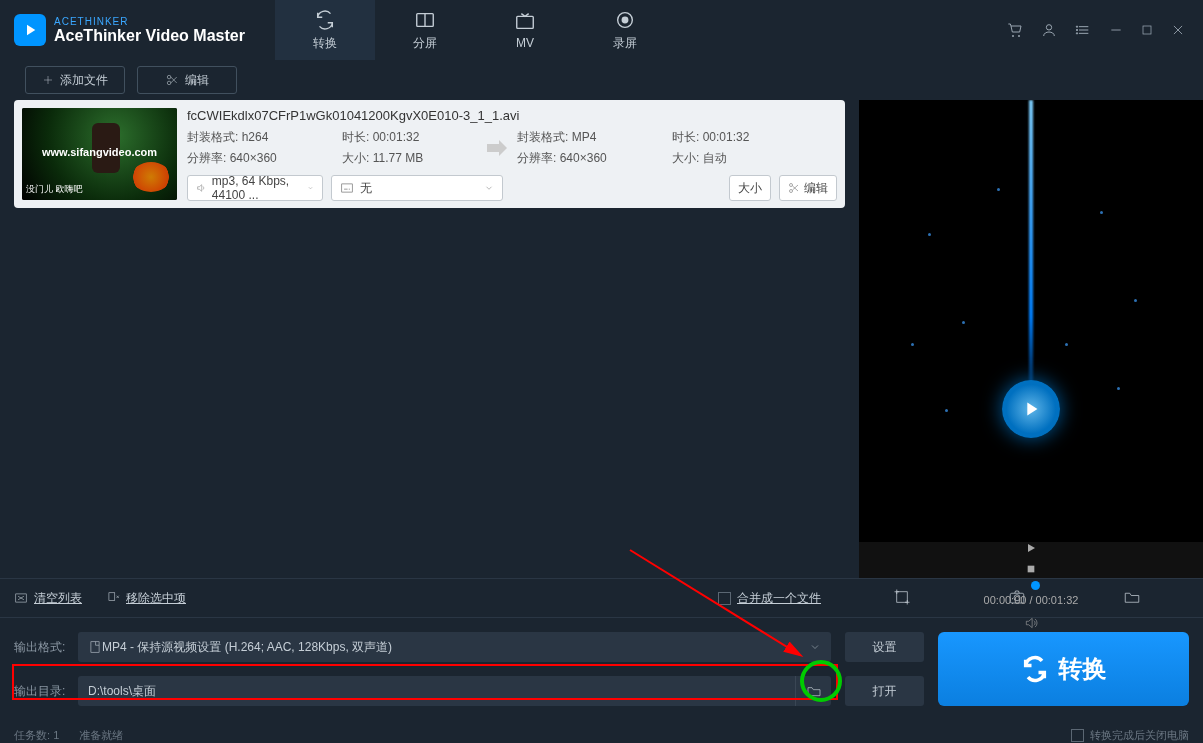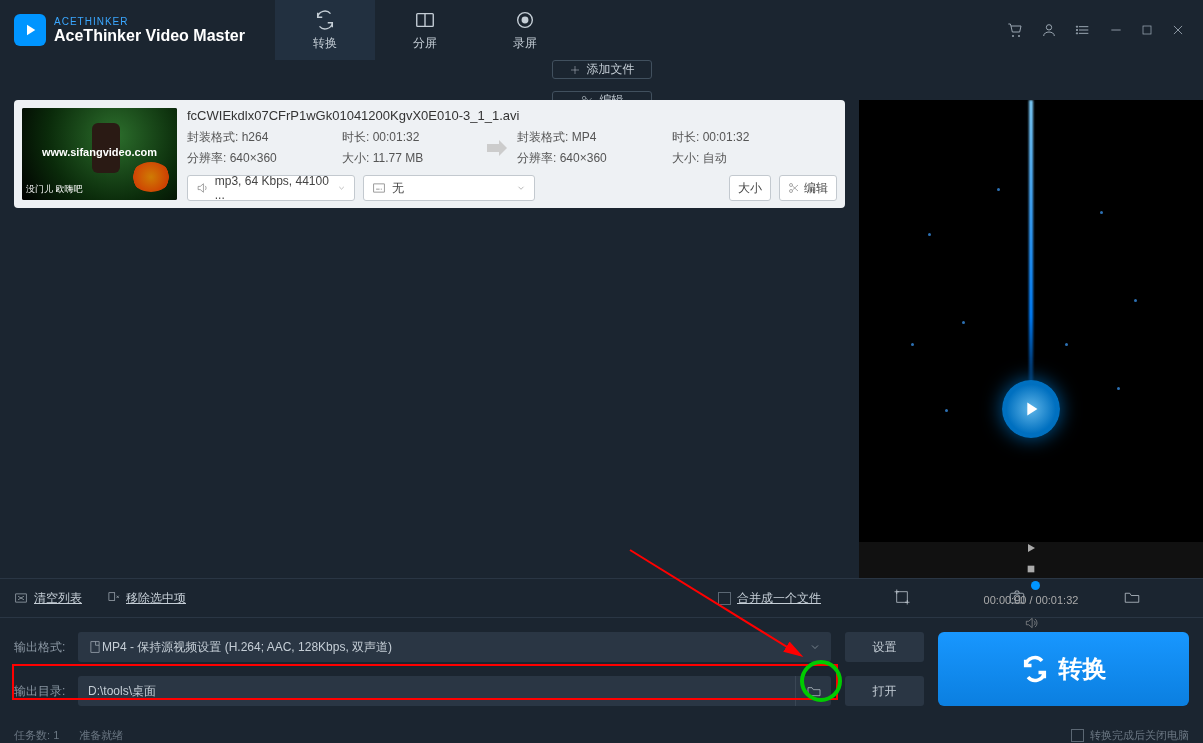--- a/index.html
+++ b/index.html
@@ -12,41 +12,41 @@
 .brand-main { color: #fff; font-size: 16px; font-weight: bold; }
 .main-tabs { display: flex; margin-left: 30px; }
 .main-tab { width: 100px; height: 60px; display: flex; flex-direction: column; align-items: center; justify-content: center; cursor: pointer; color: #c5ced6; }
 .main-tab.active { background: #223040; }
 .main-tab .tab-icon { height: 22px; display: flex; align-items: center; justify-content: center; margin-bottom: 4px; }
 .main-tab .tab-icon svg { stroke: #c5ced6; fill: none; stroke-width: 1.5; }
 .main-tab span { font-size: 12px; }
 .win-controls { margin-left: auto; display: flex; align-items: center; gap: 18px; padding-right: 18px; color: #9aa6b1; }
 .win-controls .wc { cursor: pointer; display: flex; align-items: center; justify-content: center; }
 .win-controls svg { stroke: #9aa6b1; fill: none; stroke-width: 1.5; }
-.toolbar { height: 40px; display: flex; align-items: center; padding: 0 2px; gap: 12px; flex-direction: column; }
+.toolbar { height: 40px; display: flex; align-items: center; padding: 0 25px; gap: 12px; }
 .btn { height: 28px; border: 1px solid #41505e; border-radius: 3px; background: transparent; color: #c5ced6; display: inline-flex; align-items: center; padding: 0 14px; cursor: pointer; gap: 6px; font-size: 12px; }
 .btn svg { stroke: #c5ced6; fill: none; }
 .btn-small { width: 100px; justify-content: center; }
 .content { display: flex; height: 478px; }
 .file-area { flex: 1; padding: 0 14px; }
 .file-card { background: #eef1f4; border-radius: 4px; height: 108px; display: flex; padding: 8px; gap: 10px; color: #333; }
 .thumb { width: 155px; height: 92px; background: #0a0a0a; border-radius: 2px; position: relative; overflow: hidden; }
 .thumb-inner { position:absolute; inset:0; background: radial-gradient(circle at 60% 30%, #2c6e2c 0%, #0a2a0a 60%, #000 100%); }
 .thumb-person { position:absolute; left:70px; top:15px; width:28px; height:50px; background:#2a1a14; border-radius:6px; }
 .thumb-flames { position:absolute; right:6px; bottom:8px; width:40px; height:30px; background: radial-gradient(circle,#ff8c00,#ff4500 70%,transparent 72%); border-radius:50%; opacity:.8; }
 .thumb-text { position:absolute; left:0; right:0; top:38px; text-align:center; color:#fff; font-weight:bold; font-size:11px; }
 .thumb-caption { position:absolute; left:4px; bottom:4px; color:#fff; font-size:9px; }
 .file-info { flex: 1; display:flex; flex-direction:column; }
 .file-name { font-size: 13px; color: #333; margin-bottom: 6px; }
 .info-grid { display:grid; grid-template-columns: 155px 135px 40px 155px 135px; font-size:12px; color:#555; row-gap:4px; }
 .arrow-cell { display:flex; align-items:center; justify-content:center; }
 .arrow-cell svg { fill:#ccc; }
 .file-controls { display:flex; gap:8px; margin-top:8px; }
 .sel { height:26px; border:1px solid #c3c9cf; background:#fff; border-radius:3px; display:flex; align-items:center; padding:0 8px; gap:6px; cursor:pointer; font-size:12px; color:#444; }
-.sel-audio { width: 168px; }
+.sel-audio { width: 136px; }
 .sel-sub { width: 172px; }
 .sel .chev { margin-left:auto; }
 .spacer { flex:1; }
 .mini-btn { height:26px; border:1px solid #c3c9cf; background:#fff; border-radius:3px; padding:0 8px; display:flex; align-items:center; gap:4px; cursor:pointer; color:#444; font-size:12px; }
 .preview-panel { width: 344px; background:#000; position:relative; display:flex; flex-direction:column; }
 .preview-canvas { flex:1; position:relative; overflow:hidden; background:#000; }
 .glow { position:absolute; left:50%; top:0; width:4px; height:70%; background:linear-gradient(#7fd0ff,#0080ff 70%, transparent); transform:translateX(-50%); filter:blur(1px); }
 .play-orb { position:absolute; left:50%; top:70%; transform:translate(-50%,-50%); width:58px; height:58px; border-radius:50%; background:radial-gradient(circle,#5fb5e8 0%, #0070c0 60%); display:flex; align-items:center; justify-content:center; box-shadow:0 0 20px rgba(0,150,255,.6); }
 .play-orb svg { fill:#fff; }
 .particles { position:absolute; inset:0; }
@@ -107,20 +107,29 @@
           <svg width="22" height="22" viewBox="0 0 24 24">
             <rect x="3" y="5" width="18" height="14" rx="1"></rect>
             <line x1="12" y1="5" x2="12" y2="19"></line>
           </svg>
         </div>
       <span>分屏</span>
     </div>
     <div class="main-tab">
       <div class="tab-icon">
           <svg width="22" height="22" viewBox="0 0 24 24">
+            <rect x="3" y="7" width="18" height="13" rx="1"></rect>
+            <path d="M8 4l4 3 4-3"></path>
+          </svg>
+        </div>
+      <span>MV</span>
+    </div>
+    <div class="main-tab">
+      <div class="tab-icon">
+          <svg width="22" height="22" viewBox="0 0 24 24">
             <circle cx="12" cy="12" r="8"></circle>
             <circle cx="12" cy="12" r="3" fill="#c5ced6"></circle>
           </svg>
         </div>
       <span>录屏</span>
     </div>
   </div>
   <div class="win-controls">
     <div class="wc">
         <svg width="16" height="16" viewBox="0 0 24 24">

